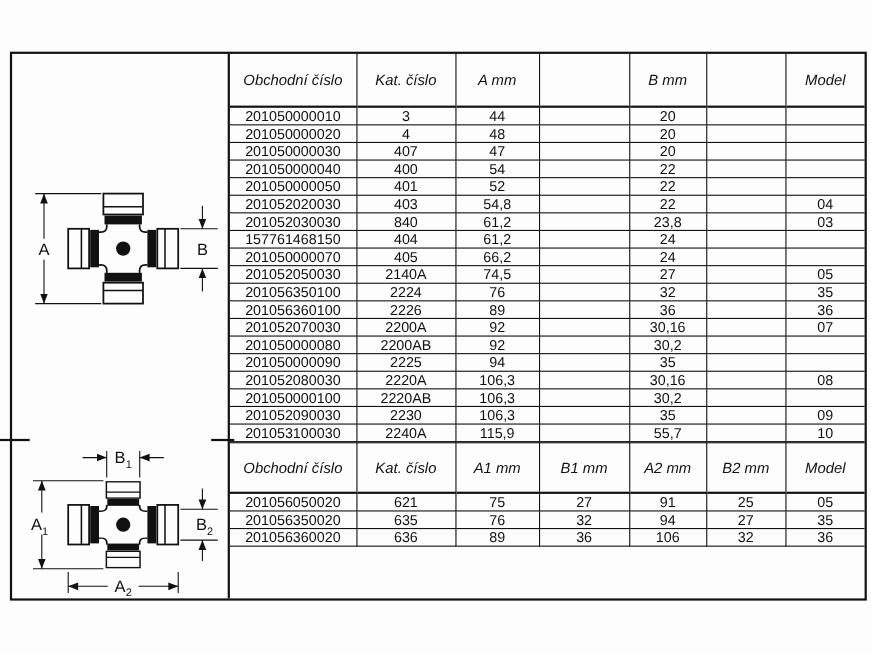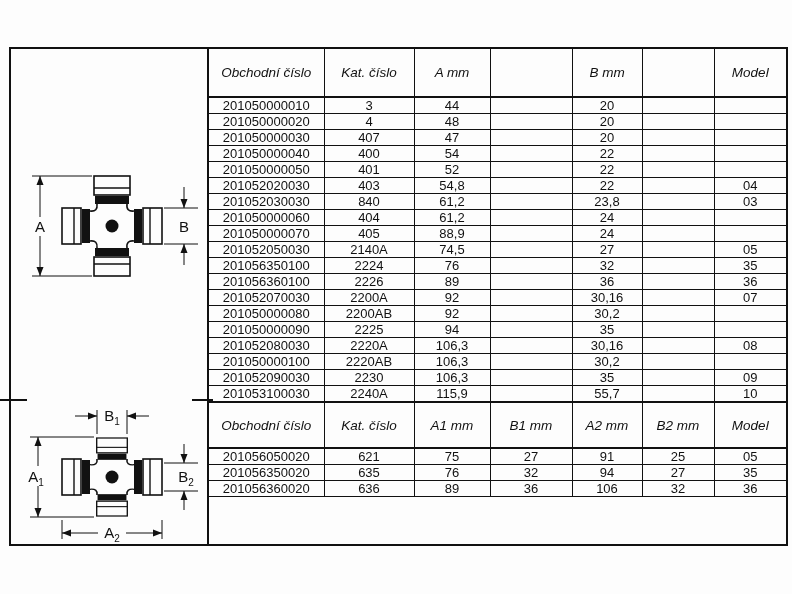--- a/index.html
+++ b/index.html
@@ -217,32 +217,32 @@
             <tr>
               <td>201052030030</td>
               <td>840</td>
               <td>61,2</td>
               <td></td>
               <td>23,8</td>
               <td></td>
               <td>03</td>
             </tr>
             <tr>
-              <td>201050000060</td>
+              <td>157761468150</td>
               <td>404</td>
               <td>61,2</td>
               <td></td>
               <td>24</td>
               <td></td>
               <td></td>
             </tr>
             <tr>
               <td>201050000070</td>
               <td>405</td>
-              <td>88,9</td>
+              <td>66,2</td>
               <td></td>
               <td>24</td>
               <td></td>
               <td></td>
             </tr>
             <tr>
               <td>201052050030</td>
               <td>2140A</td>
               <td>74,5</td>
               <td></td>

